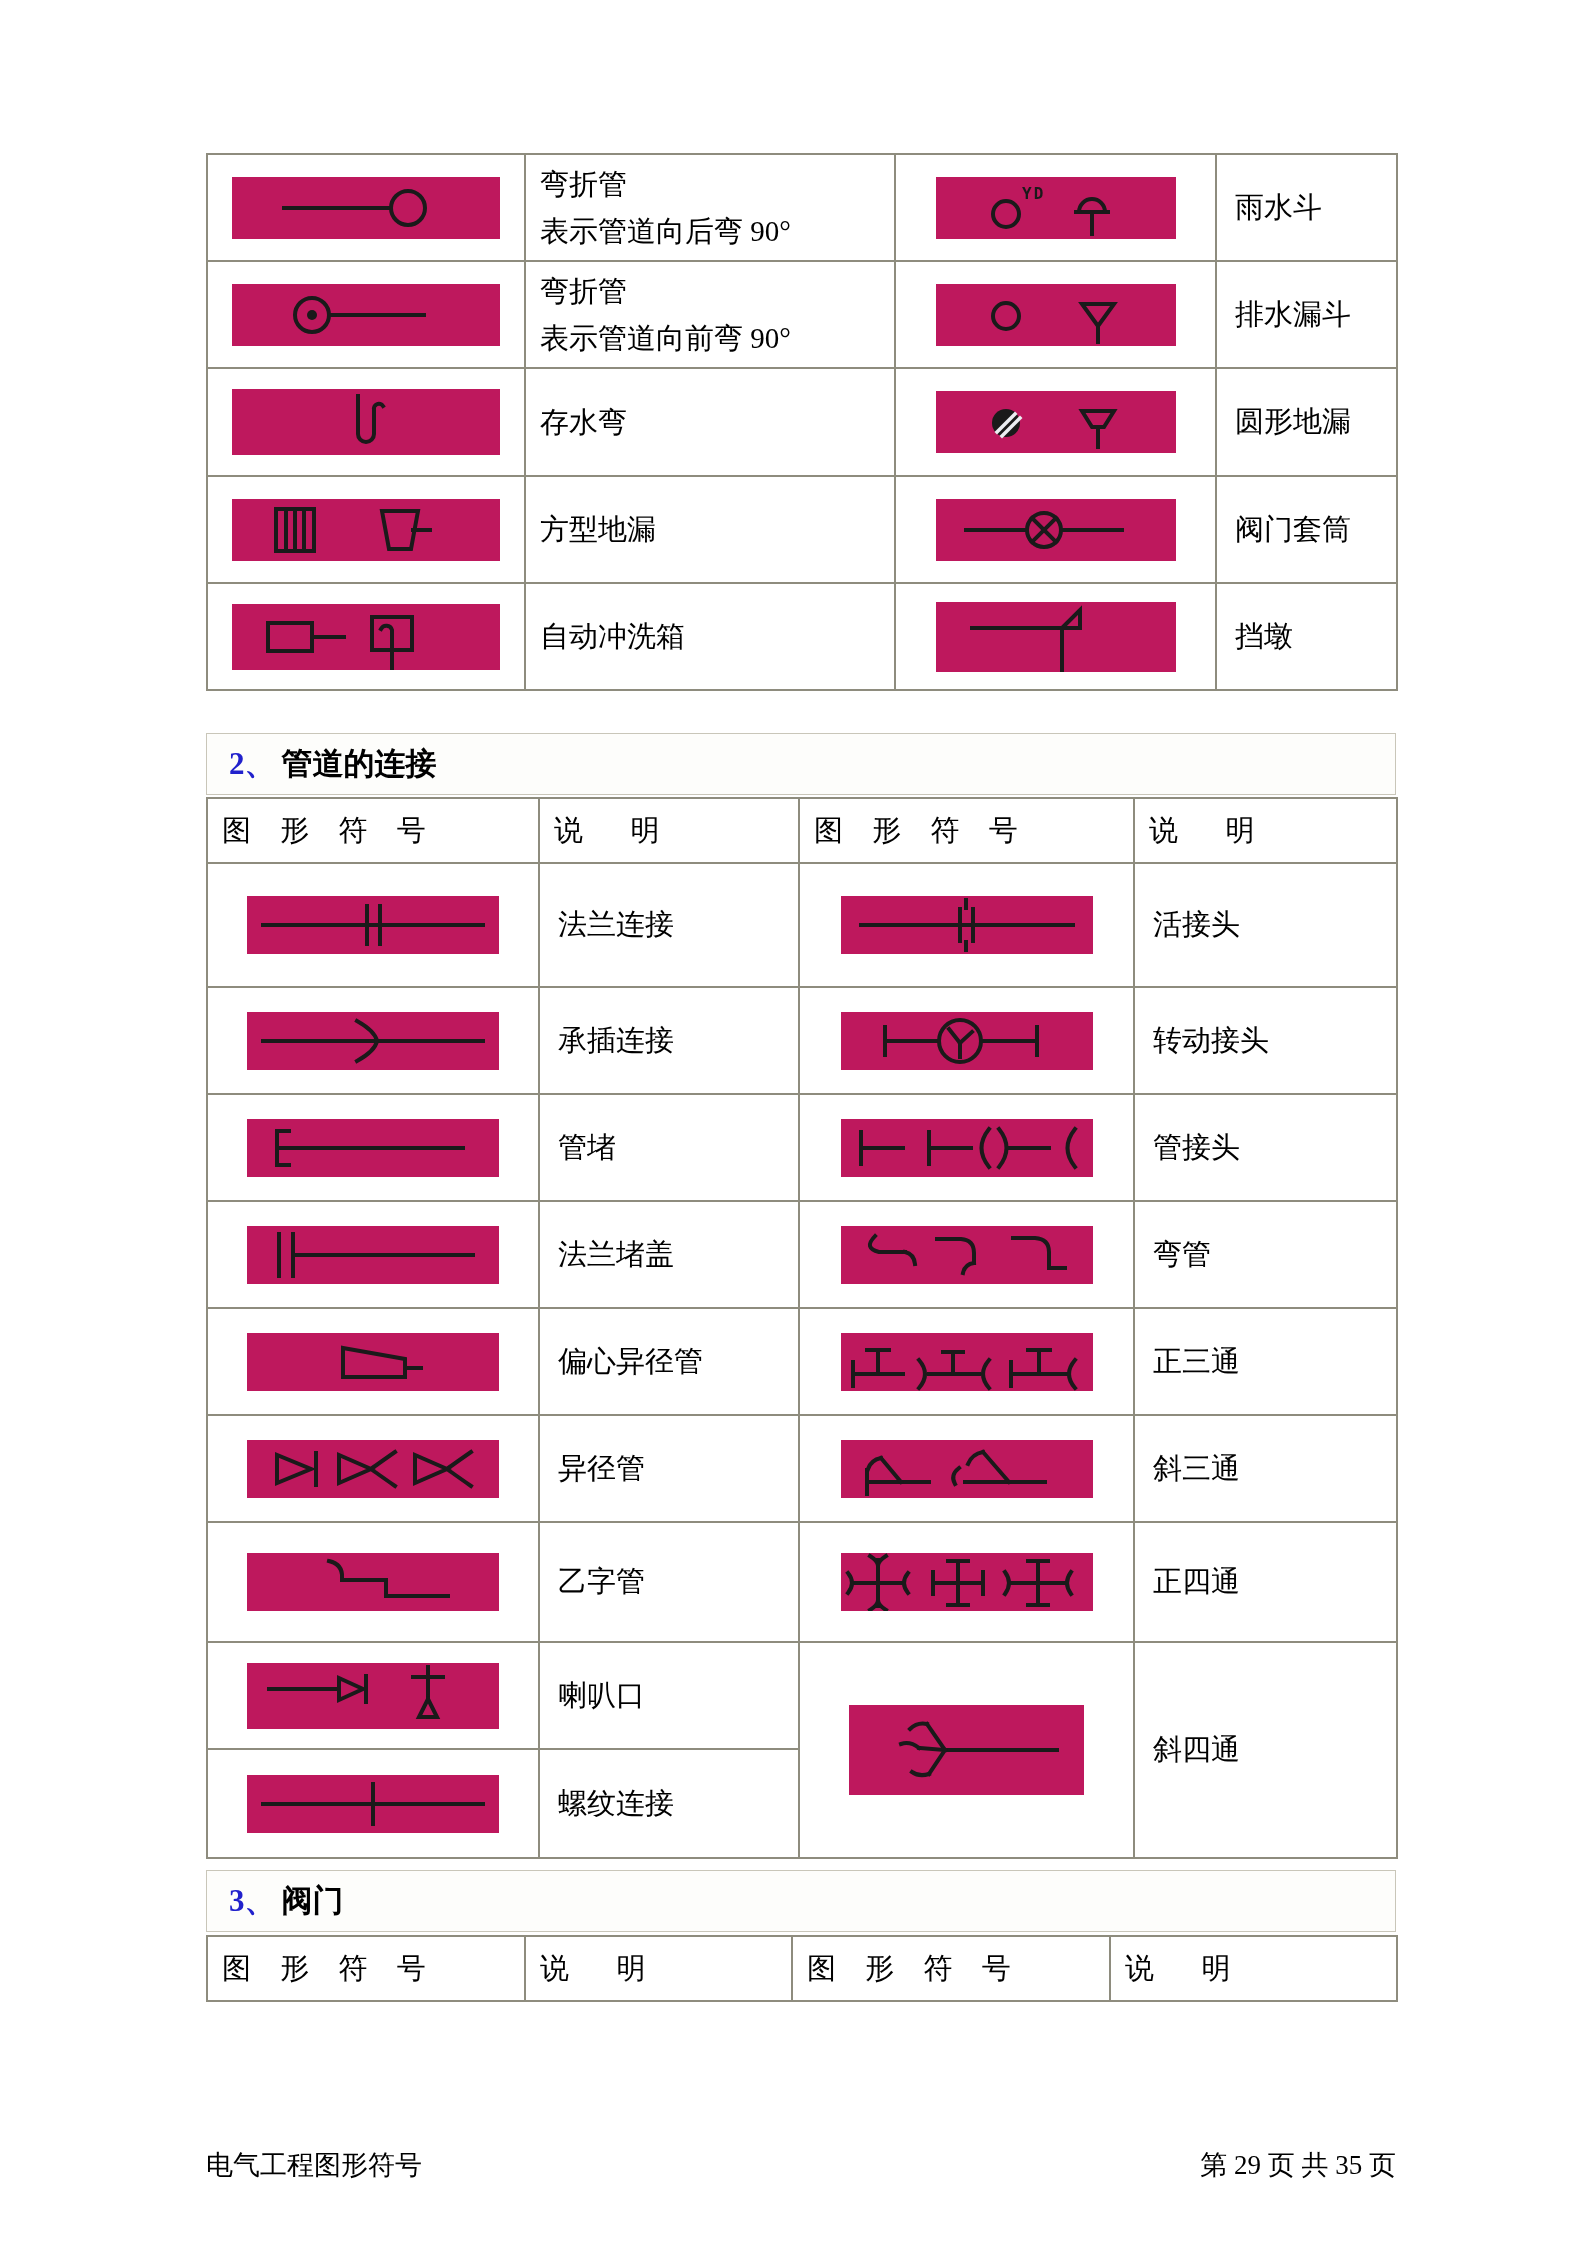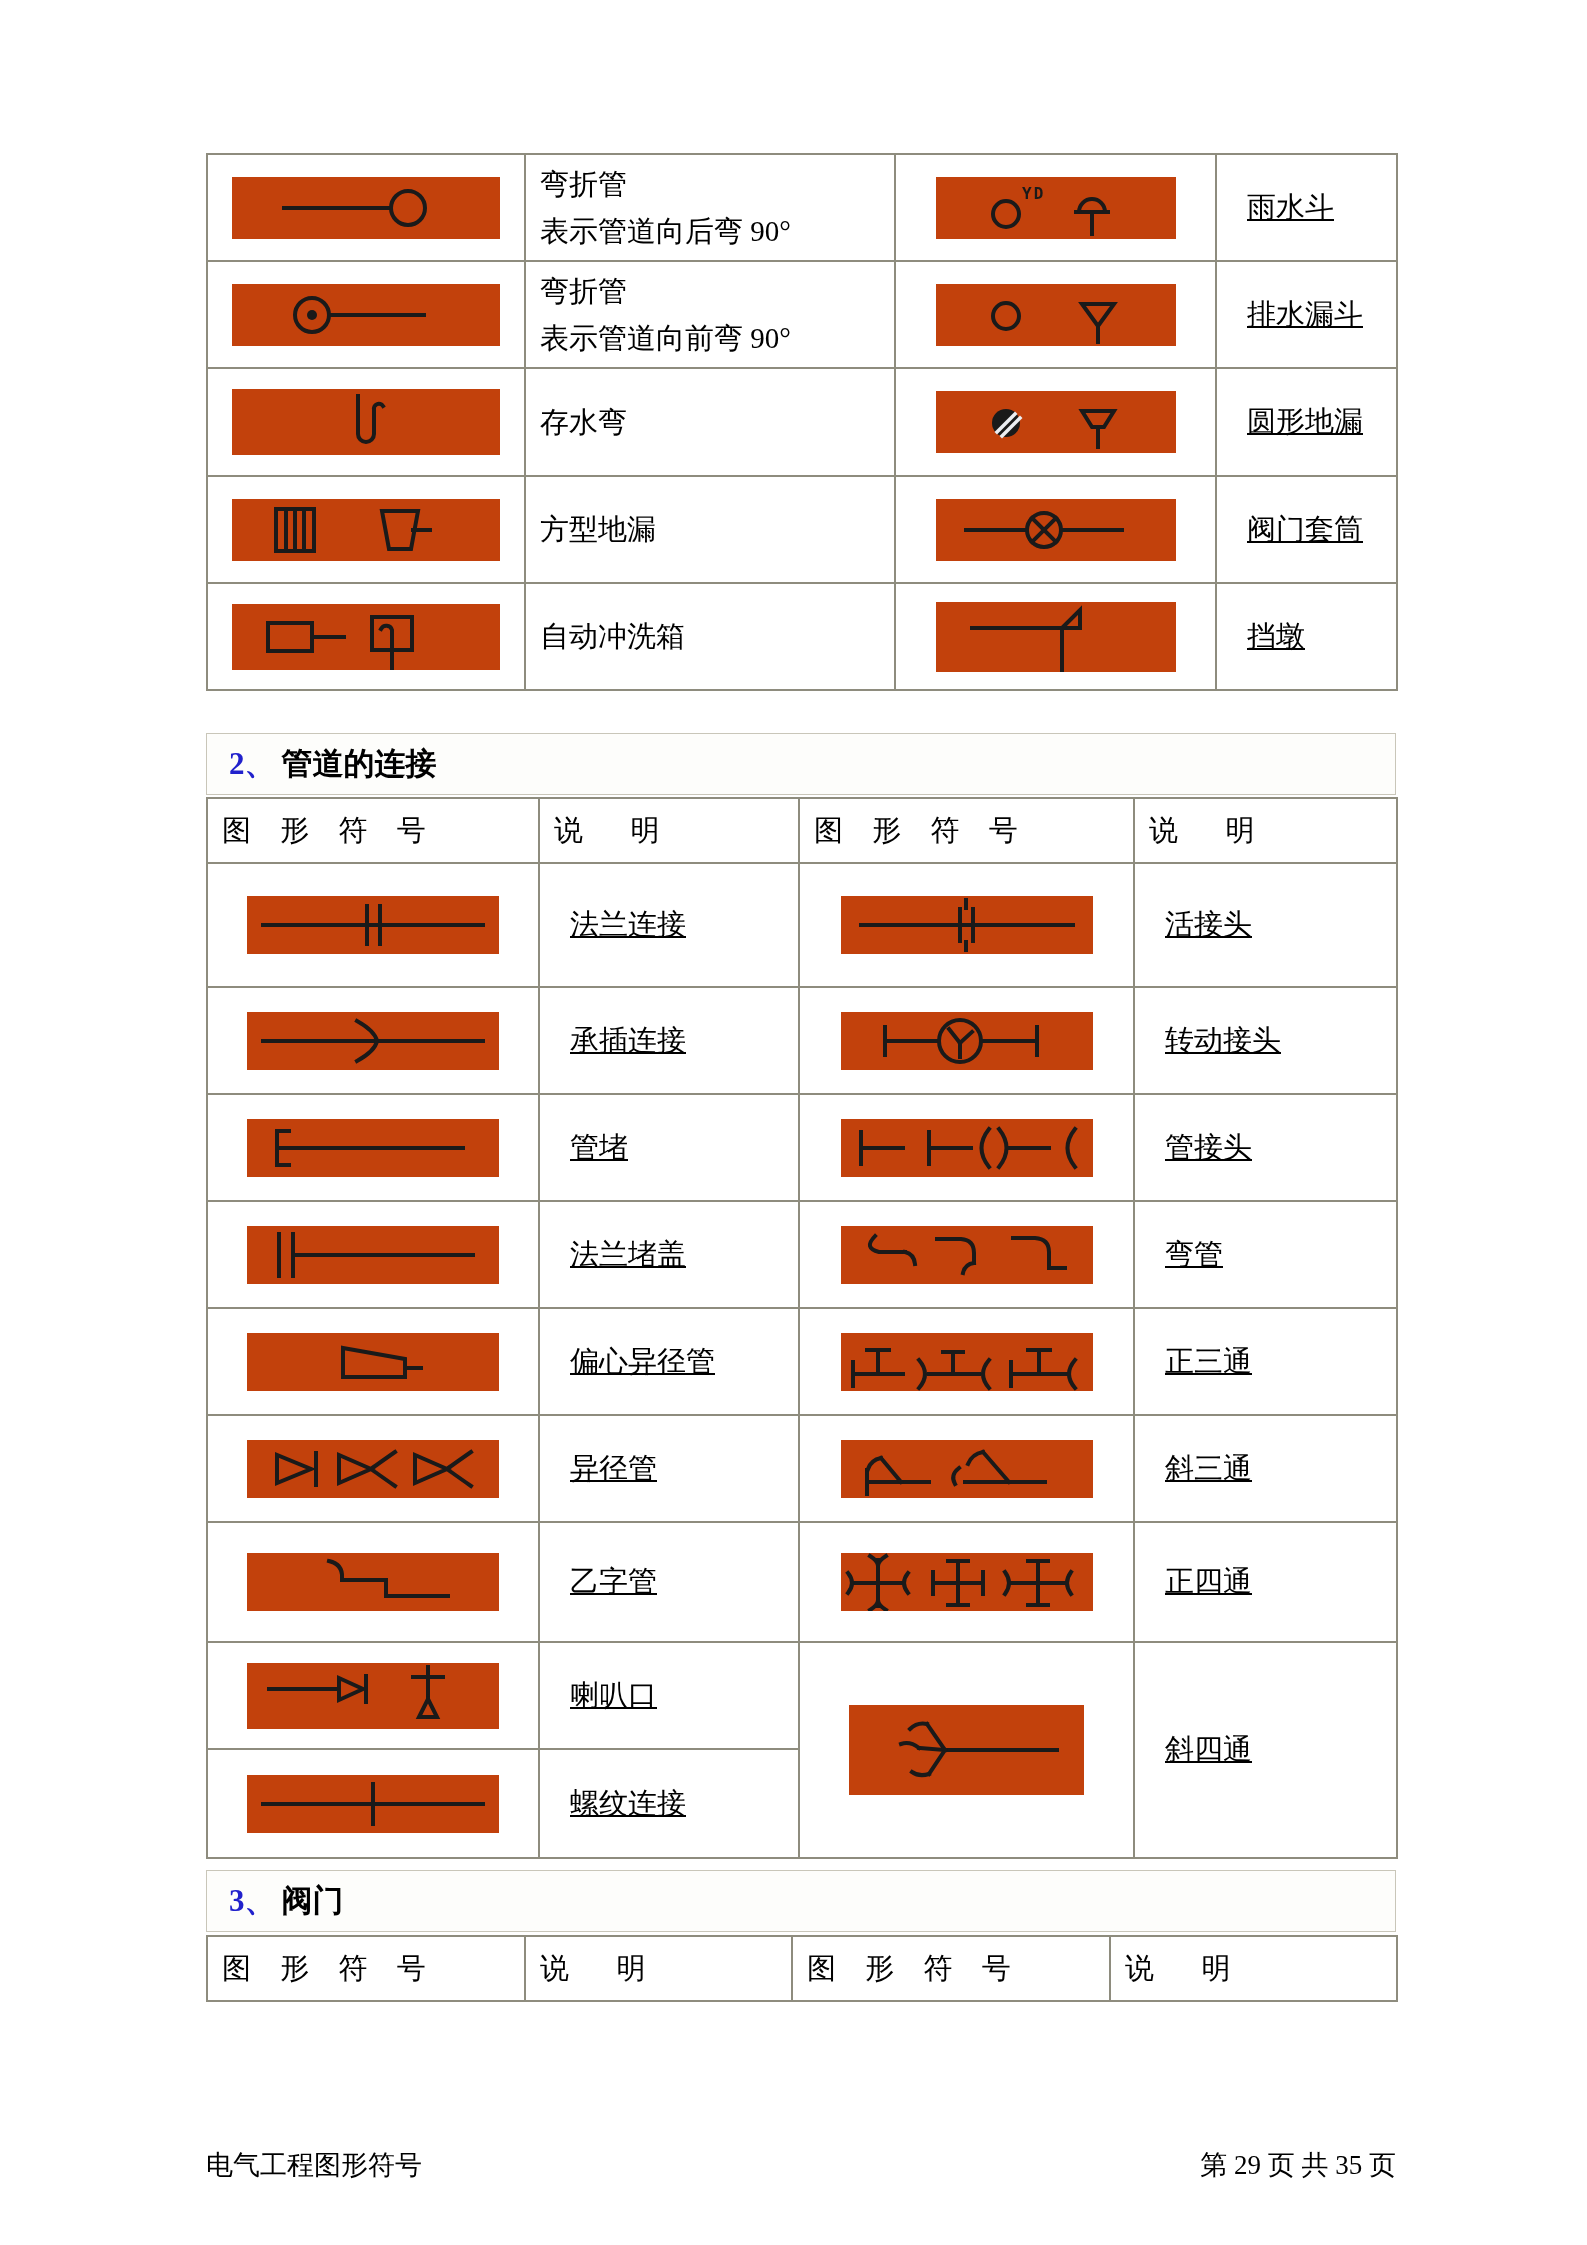--- a/index.html
+++ b/index.html
@@ -6,27 +6,27 @@
   body{
     width:1587px;height:2245px;background:#ffffff;position:relative;
     font-family:"Liberation Serif","DejaVu Serif",serif;color:#000;
     overflow:hidden;
   }
   .abs{position:absolute;}
   table{border-collapse:collapse;table-layout:fixed;}
   td{border:2px solid #8e8c7e;vertical-align:middle;overflow:hidden;}
   .symcell{text-align:center;}
   .symbox{
-    background:#c2410c;display:inline-flex;align-items:center;justify-content:center;
+    background:#be185d;display:inline-flex;align-items:center;justify-content:center;
     vertical-align:middle;
   }
   .symbox svg{stroke:#1a1a1a;stroke-width:4;fill:none;stroke-linecap:square;}
   .desc{font-size:29px;padding-left:14px;}
   .desc .l{line-height:47px;}
-  .label{font-size:29px;padding-left:30px;text-decoration:underline;}
+  .label{font-size:29px;padding-left:18px;}
   .hdr{font-size:29px;letter-spacing:11px;padding-left:14px;white-space:pre;}
   .secbar{
     left:206px;width:1190px;height:62px;border:1px solid #c9c6b9;background:#fdfdfb;
     box-sizing:border-box;display:flex;align-items:center;padding-left:22px;
     font-size:31px;
   }
   .secnum{color:#2121cc;font-weight:bold;}
   .secsep{color:#2121cc;font-weight:bold;margin-right:6px;}
   .sectitle{font-weight:bold;}
   .footer-left{left:206px;top:2147px;font-size:27px;}

